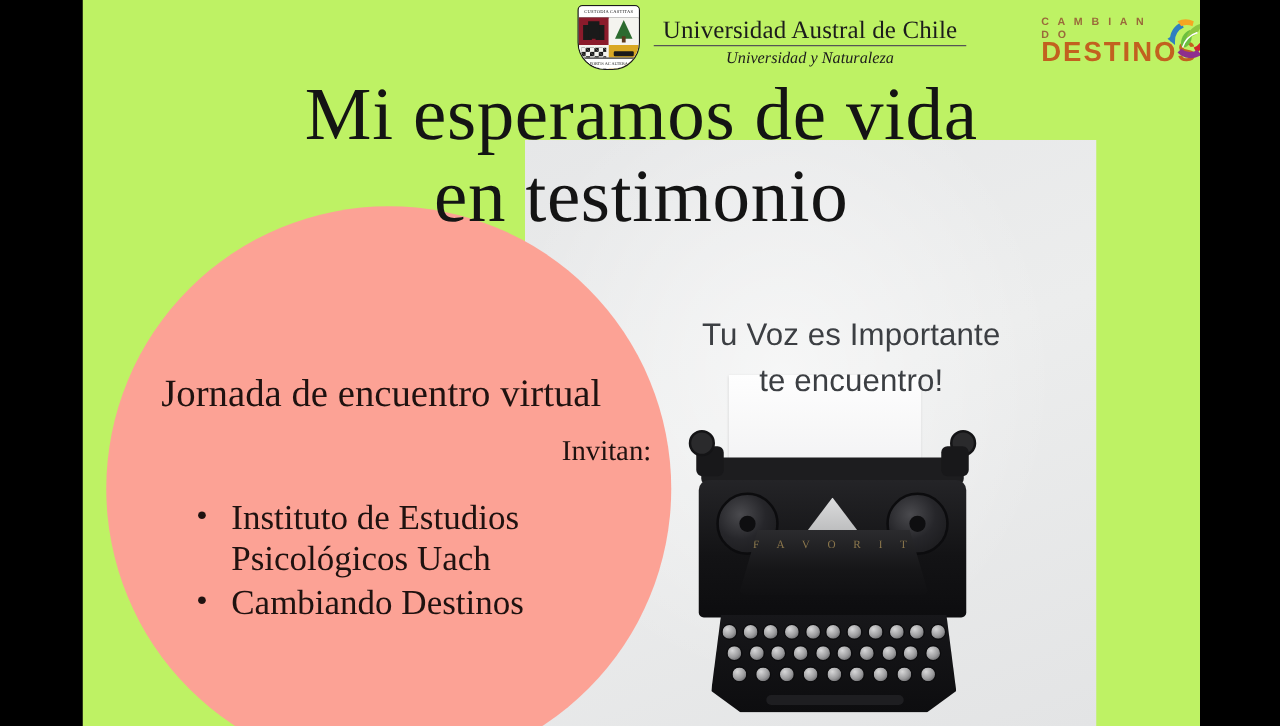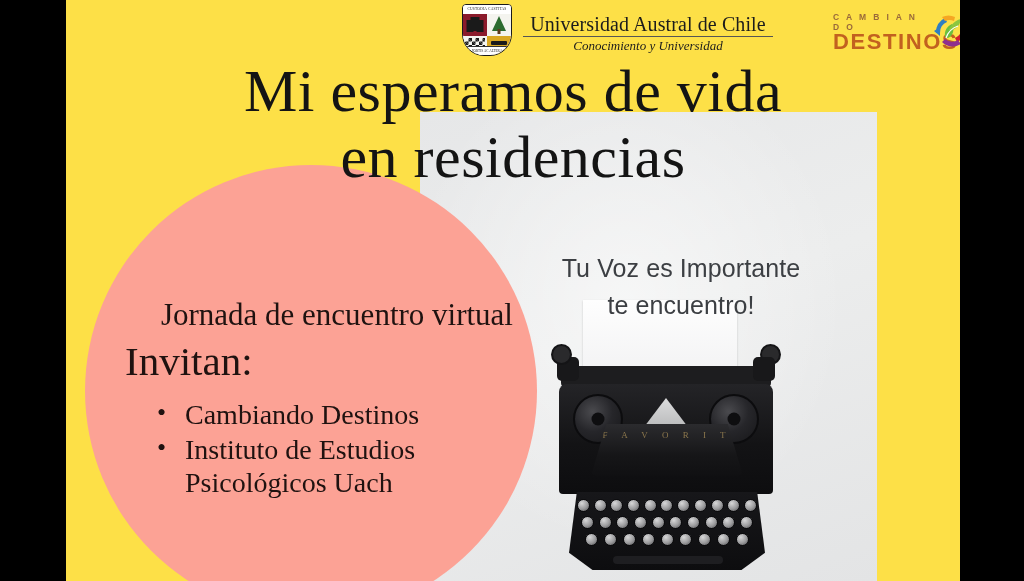--- a/index.html
+++ b/index.html
@@ -27,21 +27,21 @@
   .bar.left  { left: 0;   width: 66px; }
   .bar.right { left: 960px; width: 64px; }
 
   
   #slide {
     position: absolute;
     left: 66px;
     top: 0;
     width: 894px;
     height: 581px;
-    background: #fde047;
+    background: #bef264;
     overflow: hidden;
   }
 
   
   .photo-panel {
     position: absolute;
     left: 354px;      
     top: 112px;
     width: 457px;     
     height: 469px;
@@ -226,28 +226,28 @@
   .left-copy {
     position: absolute;
     left: 55px;    
     top: 296px;
     width: 400px;
     z-index: 26;
     font-family: "Liberation Serif", serif;
     color: #1f1210;
   }
   .left-copy .lead {
-    text-align: right;
+    text-align: left;
     font-size: 31px;
     line-height: 38px;
     margin: 0 8px 0 8px;
   }
   .left-copy .invitan {
-    text-align: left;
-    font-size: 41px;
+    text-align: right;
+    font-size: 23px;
     line-height: 38px;
     margin-top: 8px;
     padding-left: 4px;
   }
   .left-copy ul {
     list-style: none;
     margin: 18px 0 0 0;
     padding: 0 0 0 34px;
   }
   .left-copy li {
@@ -446,21 +446,21 @@
                 <i></i>
               </div>
           </div>
           <div class="band-bot">FORTIS AC ALTERA</div>
         </div>
       </div>
 
       <div class="uach-wordmark">
         <div class="line1">Universidad Austral de Chile</div>
         <div class="rule"></div>
-        <div class="line2">Conocimiento y Universidad</div>
+        <div class="line2">Universidad y Naturaleza</div>
       </div>
 
       <div class="cd-logo">
         <div class="cd-text">
           <div class="cd-small">C A M B I A N D O</div>
           <div class="cd-big">DESTINOS</div>
         </div>
         <svg class="cd-mark" viewBox="0 0 40 38">
           <path d="M5 22 A15 15 0 0 1 14 7 L16 11 A11 11 0 0 0 9 22 Z" fill="#2f7fc1"></path>
           <path d="M3 20 L9 16 L9 25 Z" fill="#2f7fc1"></path>
@@ -470,21 +470,21 @@
           <path d="M24 6 A15 15 0 0 0 11 6 L14 10 A11 11 0 0 1 23 10 Z" fill="#f5a623"></path>
           <path d="M14 26 C13 20 16 15 21 13 C24 18 22 25 17 27 Z" fill="#6cbf3f"></path>
           <path d="M30 8 C25 9 20 13 18 19 C24 19 29 15 30 8 Z" fill="#8dc63f"></path>
           <path d="M15 27 C17 21 21 17 27 15" stroke="#ffffff" stroke-width="1.2" fill="none"></path>
         </svg>
       </div>
     </div>
 
     <div class="headline">
       <span class="l1">Mi esperamos de vida</span>
-      <span class="l2">en residencias</span>
+      <span class="l2">en testimonio</span>
     </div>
 
     <div class="typewriter">
       <div class="tw-paper"></div>
       <div class="tw-platen">
         <div class="tw-knob-l"></div>
         <div class="tw-knob-r"></div>
       </div>
       <div class="tw-body">
         <div class="tw-typebars"></div>
@@ -537,22 +537,22 @@
 
     <div class="right-copy">
       <span>Tu Voz es Importante</span>
       <span>te encuentro!</span>
     </div>
 
     <div class="left-copy">
       <div class="lead">Jornada de encuentro virtual</div>
       <div class="invitan">Invitan:</div>
       <ul>
+        <li>Instituto de Estudios Psicológicos Uach</li>
         <li>Cambiando Destinos</li>
-        <li>Instituto de Estudios Psicológicos Uach</li>
       </ul>
     </div>
 
   </div>
 
   <div class="bar left"></div>
   <div class="bar right"></div>
 
 </div>
 

